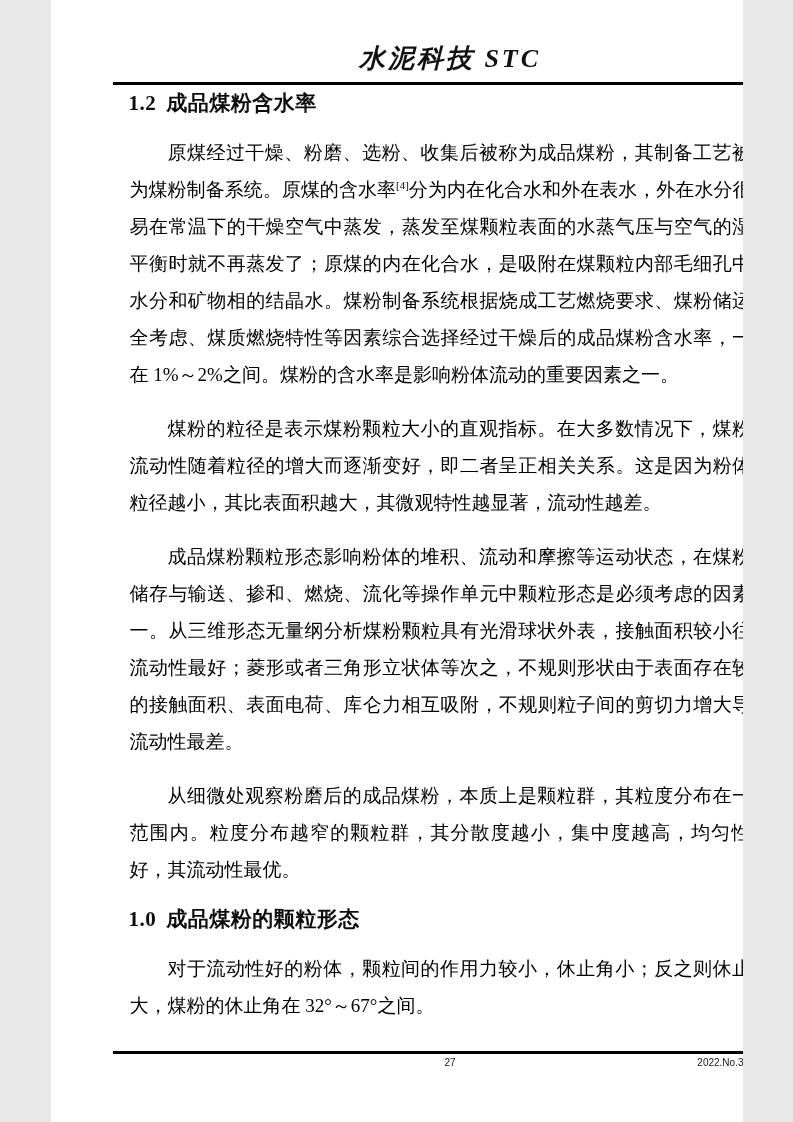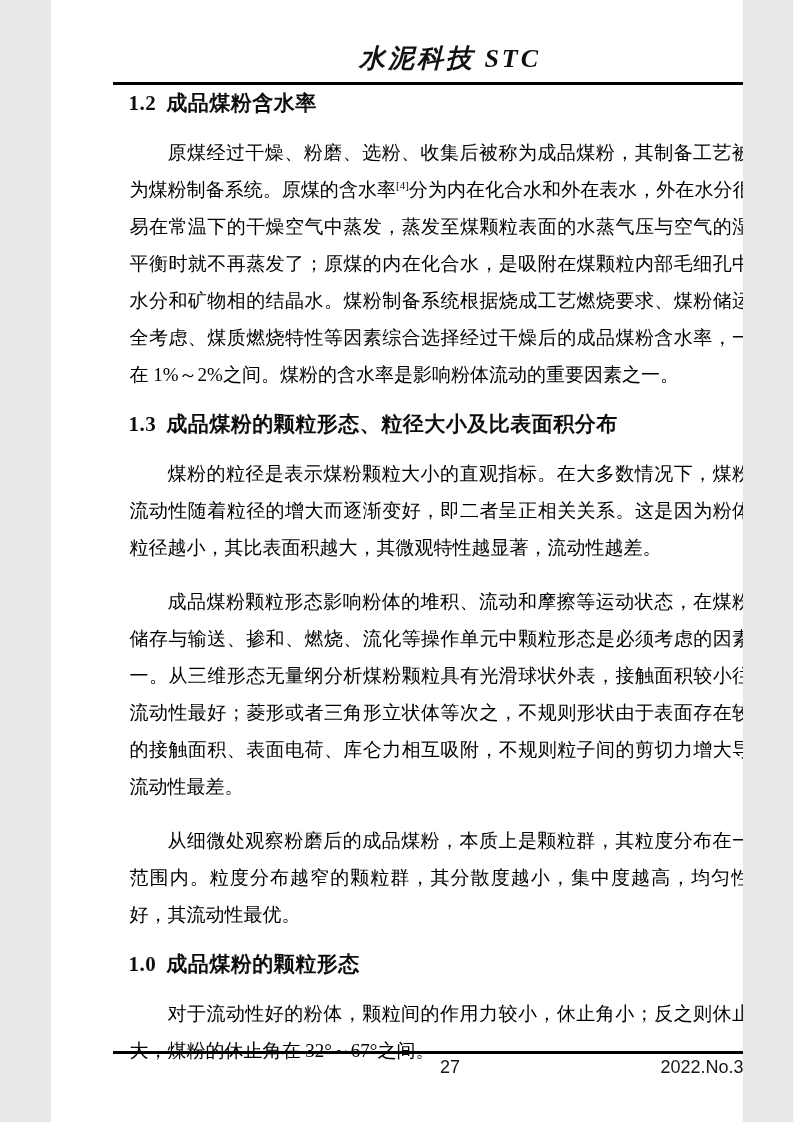--- a/index.html
+++ b/index.html
@@ -74,21 +74,21 @@
   }
   .footer-rule {
     border: none;
     border-top: 3px solid #000;
     margin: 0;
   }
   .footer-row {
     position: relative;
     height: 22px;
     font-family: "Liberation Sans", sans-serif;
-    font-size: 18px;
+    font-size: 10px;
     color: #161616;
   }
   .footer-page-num {
     position: absolute;
     left: 50%;
     transform: translateX(-50%);
     top: 3px;
   }
   .footer-issue {
     position: absolute;
@@ -110,23 +110,20 @@
   <section>
     <h2 class="section-heading">
       <span class="sec-num">1.2</span><span>成品煤粉含水率</span>
     </h2>
     <div>
             <p class="body-par"><span>原煤经过干燥、粉磨、选粉、收集后被称为成品煤粉，其制备工艺被称为煤粉制备系统。原煤的含水率</span><sup class="cite">[4]</sup><span>分为内在化合水和外在表水，外在水分很容易在常温下的干燥空气中蒸发，蒸发至煤颗粒表面的水蒸气压与空气的湿度平衡时就不再蒸发了；原煤的内在化合水，是吸附在煤颗粒内部毛细孔中的水分和矿物相的结晶水。煤粉制备系统根据烧成工艺燃烧要求、煤粉储运安全考虑、煤质燃烧特性等因素综合选择经过干燥后的成品煤粉含水率，一般在 1%～2%之间。煤粉的含水率是影响粉体流动的重要因素之一。</span></p>
           </div>
   </section>
 
   <section>
-    <h2 class="section-heading">
-      <span class="sec-num">1.3</span><span>成品煤粉的颗粒形态、粒径大小及比表面积分布</span>
-    </h2>
     <div>
             <p class="body-par"><span>煤粉的粒径是表示煤粉颗粒大小的直观指标。在大多数情况下，煤粉的流动性随着粒径的增大而逐渐变好，即二者呈正相关关系。这是因为粉体的粒径越小，其比表面积越大，其微观特性越显著，流动性越差。</span></p>
             <p class="body-par"><span>成品煤粉颗粒形态影响粉体的堆积、流动和摩擦等运动状态，在煤粉的储存与输送、掺和、燃烧、流化等操作单元中颗粒形态是必须考虑的因素之一。从三维形态无量纲分析煤粉颗粒具有光滑球状外表，接触面积较小往往流动性最好；菱形或者三角形立状体等次之，不规则形状由于表面存在较大的接触面积、表面电荷、库仑力相互吸附，不规则粒子间的剪切力增大导致流动性最差。</span></p>
             <p class="body-par"><span>从细微处观察粉磨后的成品煤粉，本质上是颗粒群，其粒度分布在一定范围内。粒度分布越窄的颗粒群，其分散度越小，集中度越高，均匀性越好，其流动性最优。</span></p>
           </div>
   </section>
 
   <section>
     <h2 class="section-heading">
       <span class="sec-num">1.0</span><span>成品煤粉的颗粒形态</span>

